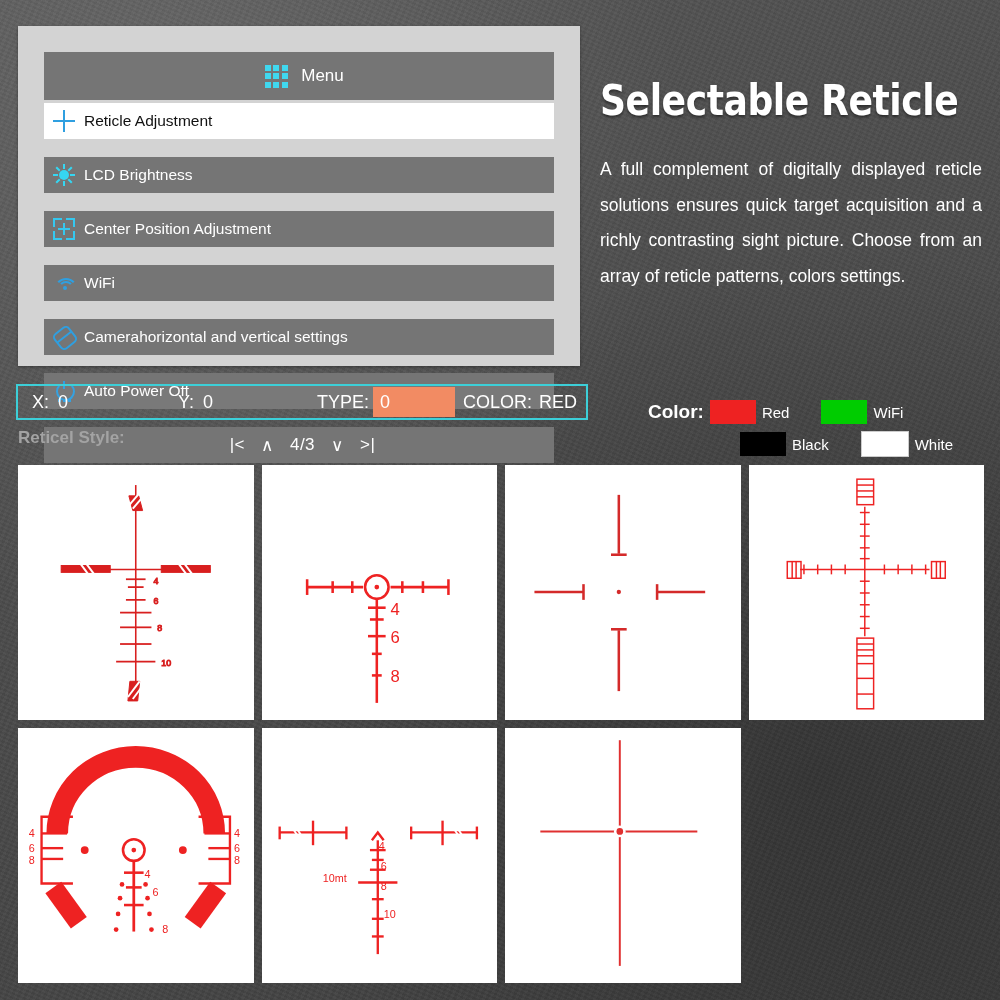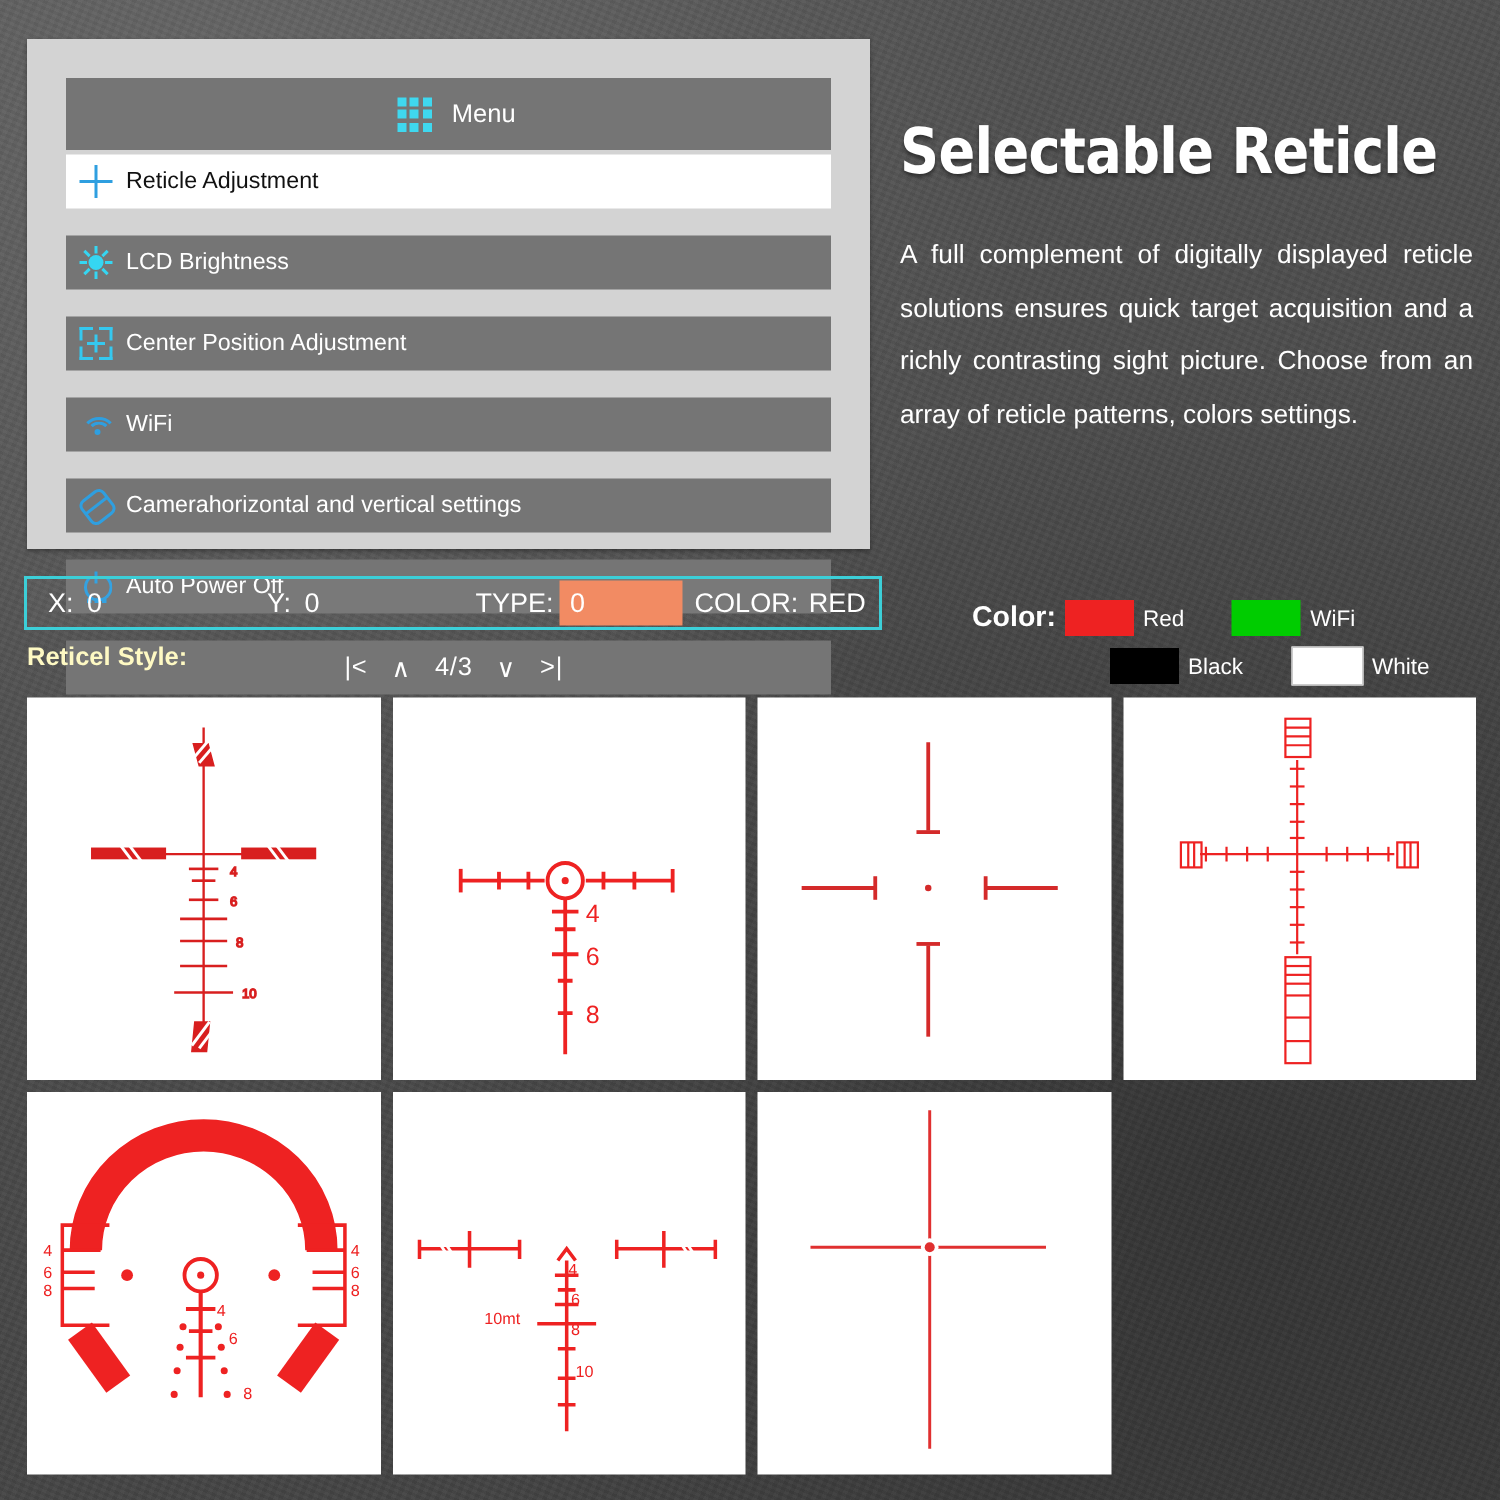--- a/index.html
+++ b/index.html
@@ -119,21 +119,21 @@
   .type-box{
     background:#f28b63;color:#ffffff;
     margin-left:4px;width:82px;height:30px;
     display:flex;align-items:center;padding-left:7px;box-sizing:border-box;
   }
   #st-color{margin-left:8px;}
 
   
   #reticel-style{
     left:18px;top:428px;width:600px;
-    color:#fef9c3;font-size:17px;display:flex;align-items:flex-end;gap:5px;
+    color:#a3a3a3;font-size:17px;display:flex;align-items:flex-end;gap:5px;
   }
   #reticel-style .bold{font-weight:bold;}
 
   
   #headline{
     left:600px;top:76px;width:390px;
     color:#ffffff;
     font-family:"DejaVu Sans", sans-serif;
     font-weight:bold;
     font-size:42px;

